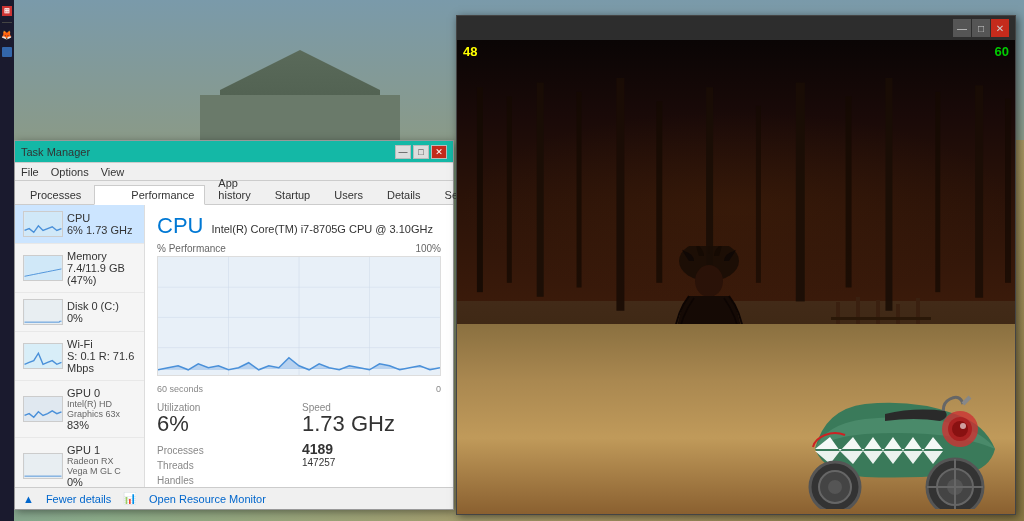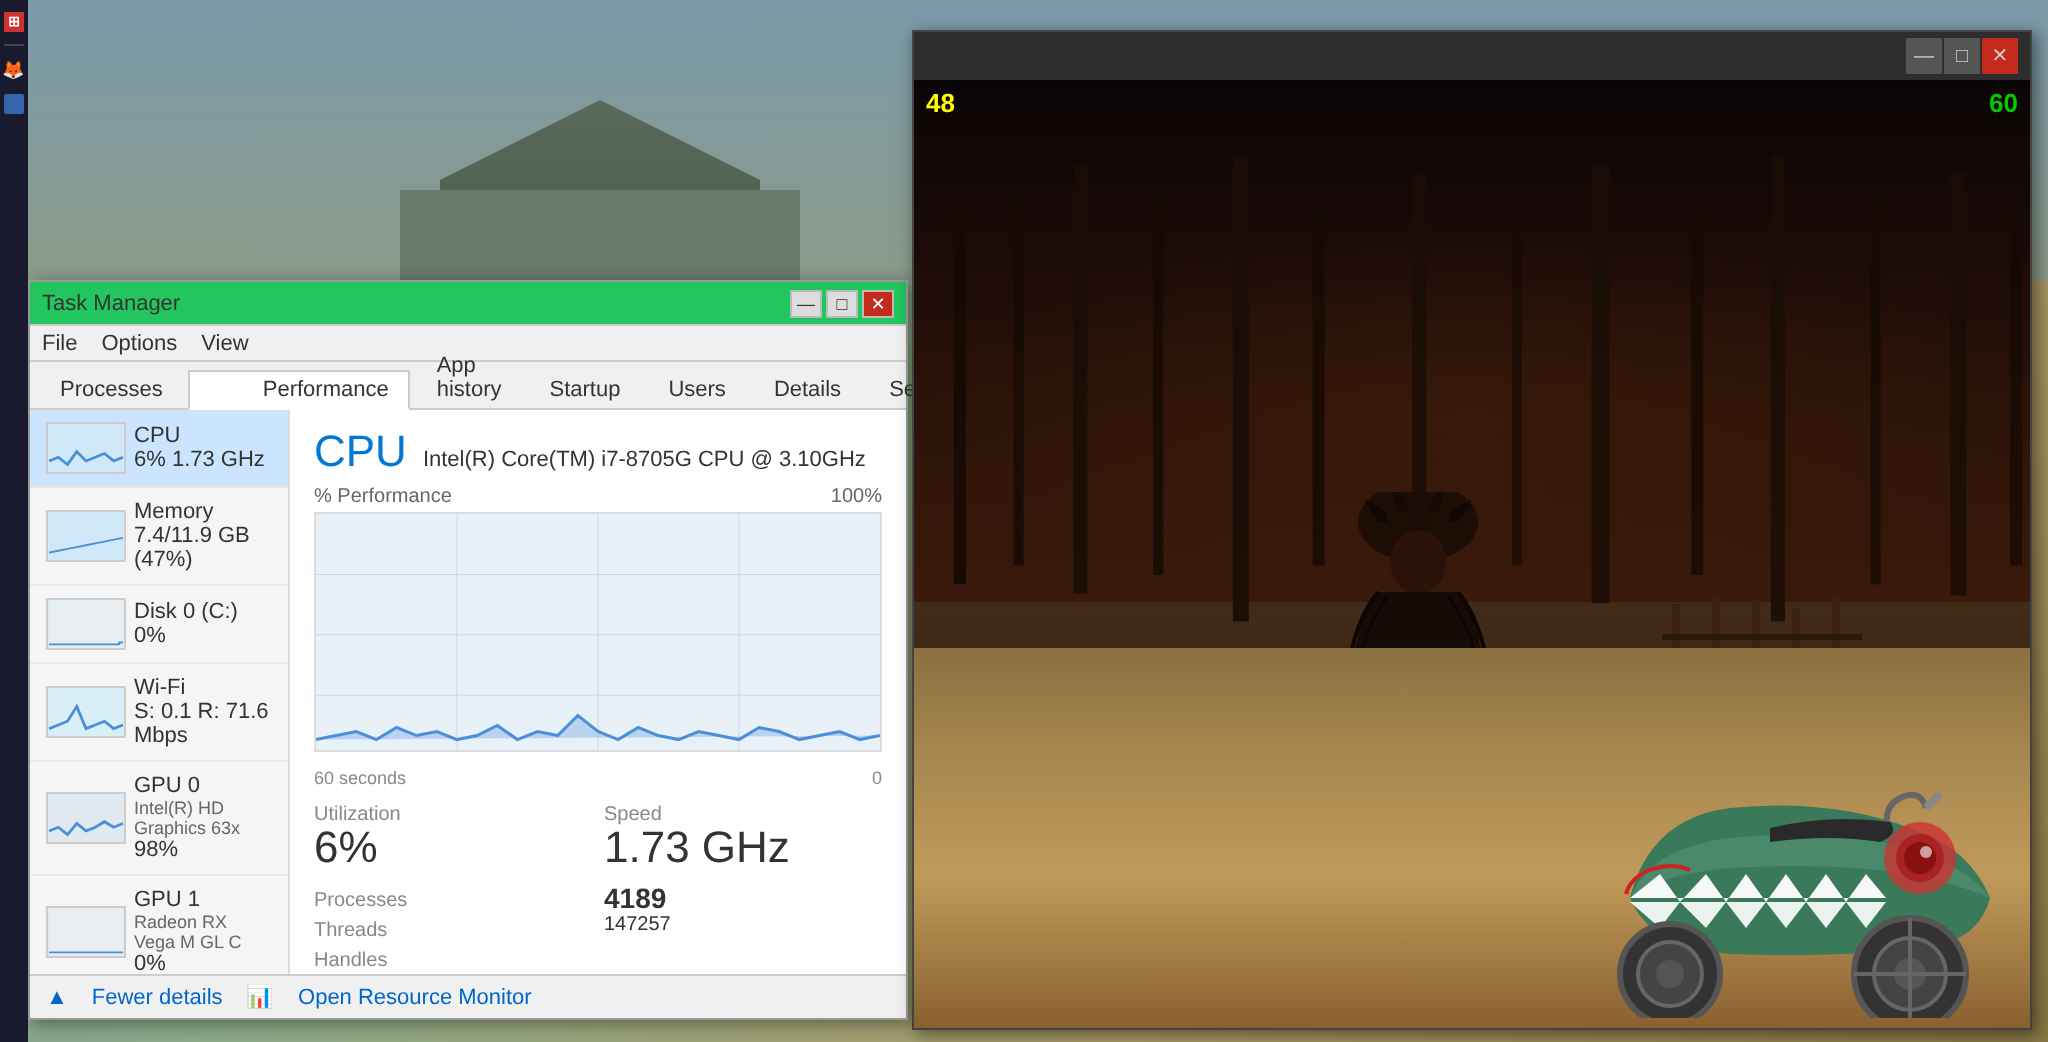--- a/index.html
+++ b/index.html
@@ -46,21 +46,21 @@
       height: 370px;
       background: #f0f0f0;
       border: 1px solid #999;
       box-shadow: 2px 2px 8px rgba(0,0,0,0.4);
       display: flex;
       flex-direction: column;
       z-index: 50;
     }
     .tm-titlebar {
       height: 22px;
-      background: #22c55e;
+      background: #14b8a6;
       border-bottom: 1px solid #ccc;
       display: flex;
       align-items: center;
       padding: 0 6px;
       justify-content: space-between;
     }
     .tm-title {
       font-size: 11px;
       color: #333;
       font-weight: normal;
@@ -484,21 +484,21 @@
           <div class="tm-sidebar-item-header">
             <div class="tm-sidebar-thumb">
               <svg width="100%" height="100%" viewBox="0 0 40 26">
                 <rect width="40" height="26" fill="#e0e8f0"></rect>
                 <polyline points="0,20 5,18 10,22 15,16 20,20 25,18 30,15 35,18 40,16" fill="none" stroke="#4a90d9" stroke-width="1.5"></polyline>
               </svg>
             </div>
             <div class="tm-sidebar-info">
               <div class="tm-sidebar-name">GPU 0</div>
               <div class="tm-sidebar-subname">Intel(R) HD Graphics 63x</div>
-              <div class="tm-sidebar-value">98%</div>
+              <div class="tm-sidebar-value">83%</div>
             </div>
           </div>
         </div>
 
         <div class="tm-sidebar-item">
           <div class="tm-sidebar-item-header">
             <div class="tm-sidebar-thumb">
               <svg width="100%" height="100%" viewBox="0 0 40 26">
                 <rect width="40" height="26" fill="#e8eef2"></rect>
                 <polyline points="0,24 40,24" fill="none" stroke="#4a90d9" stroke-width="1"></polyline>

